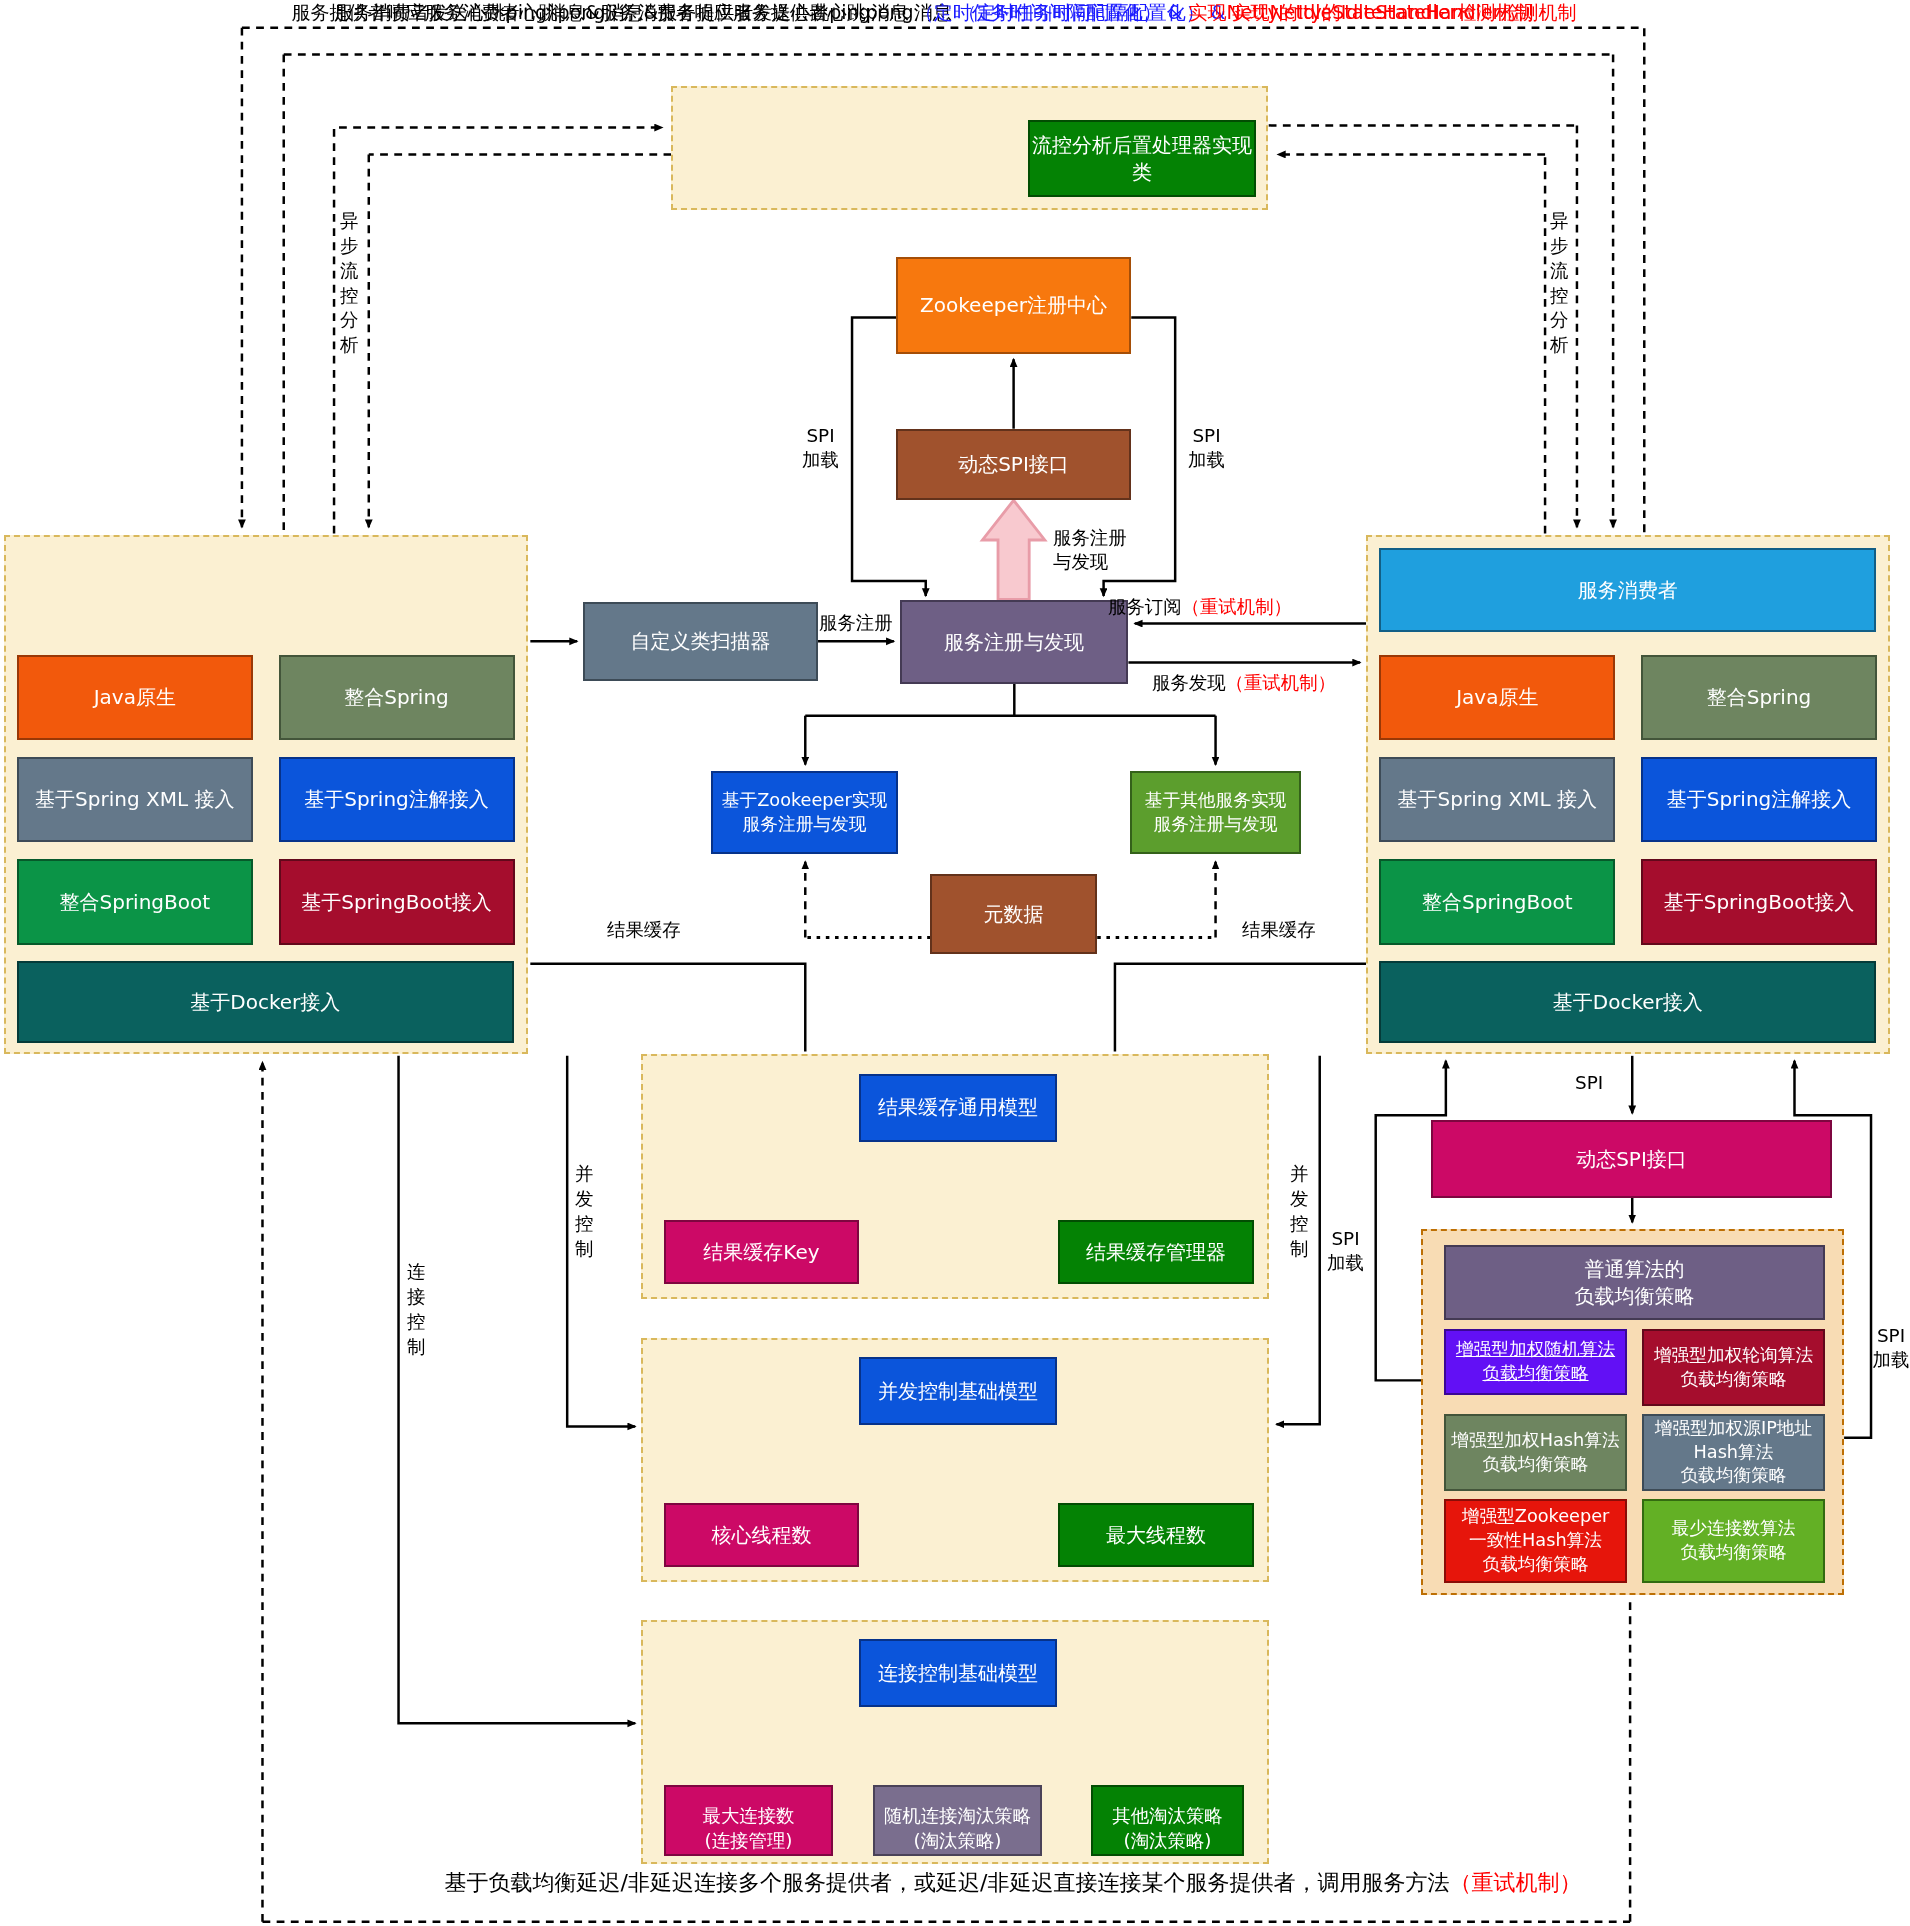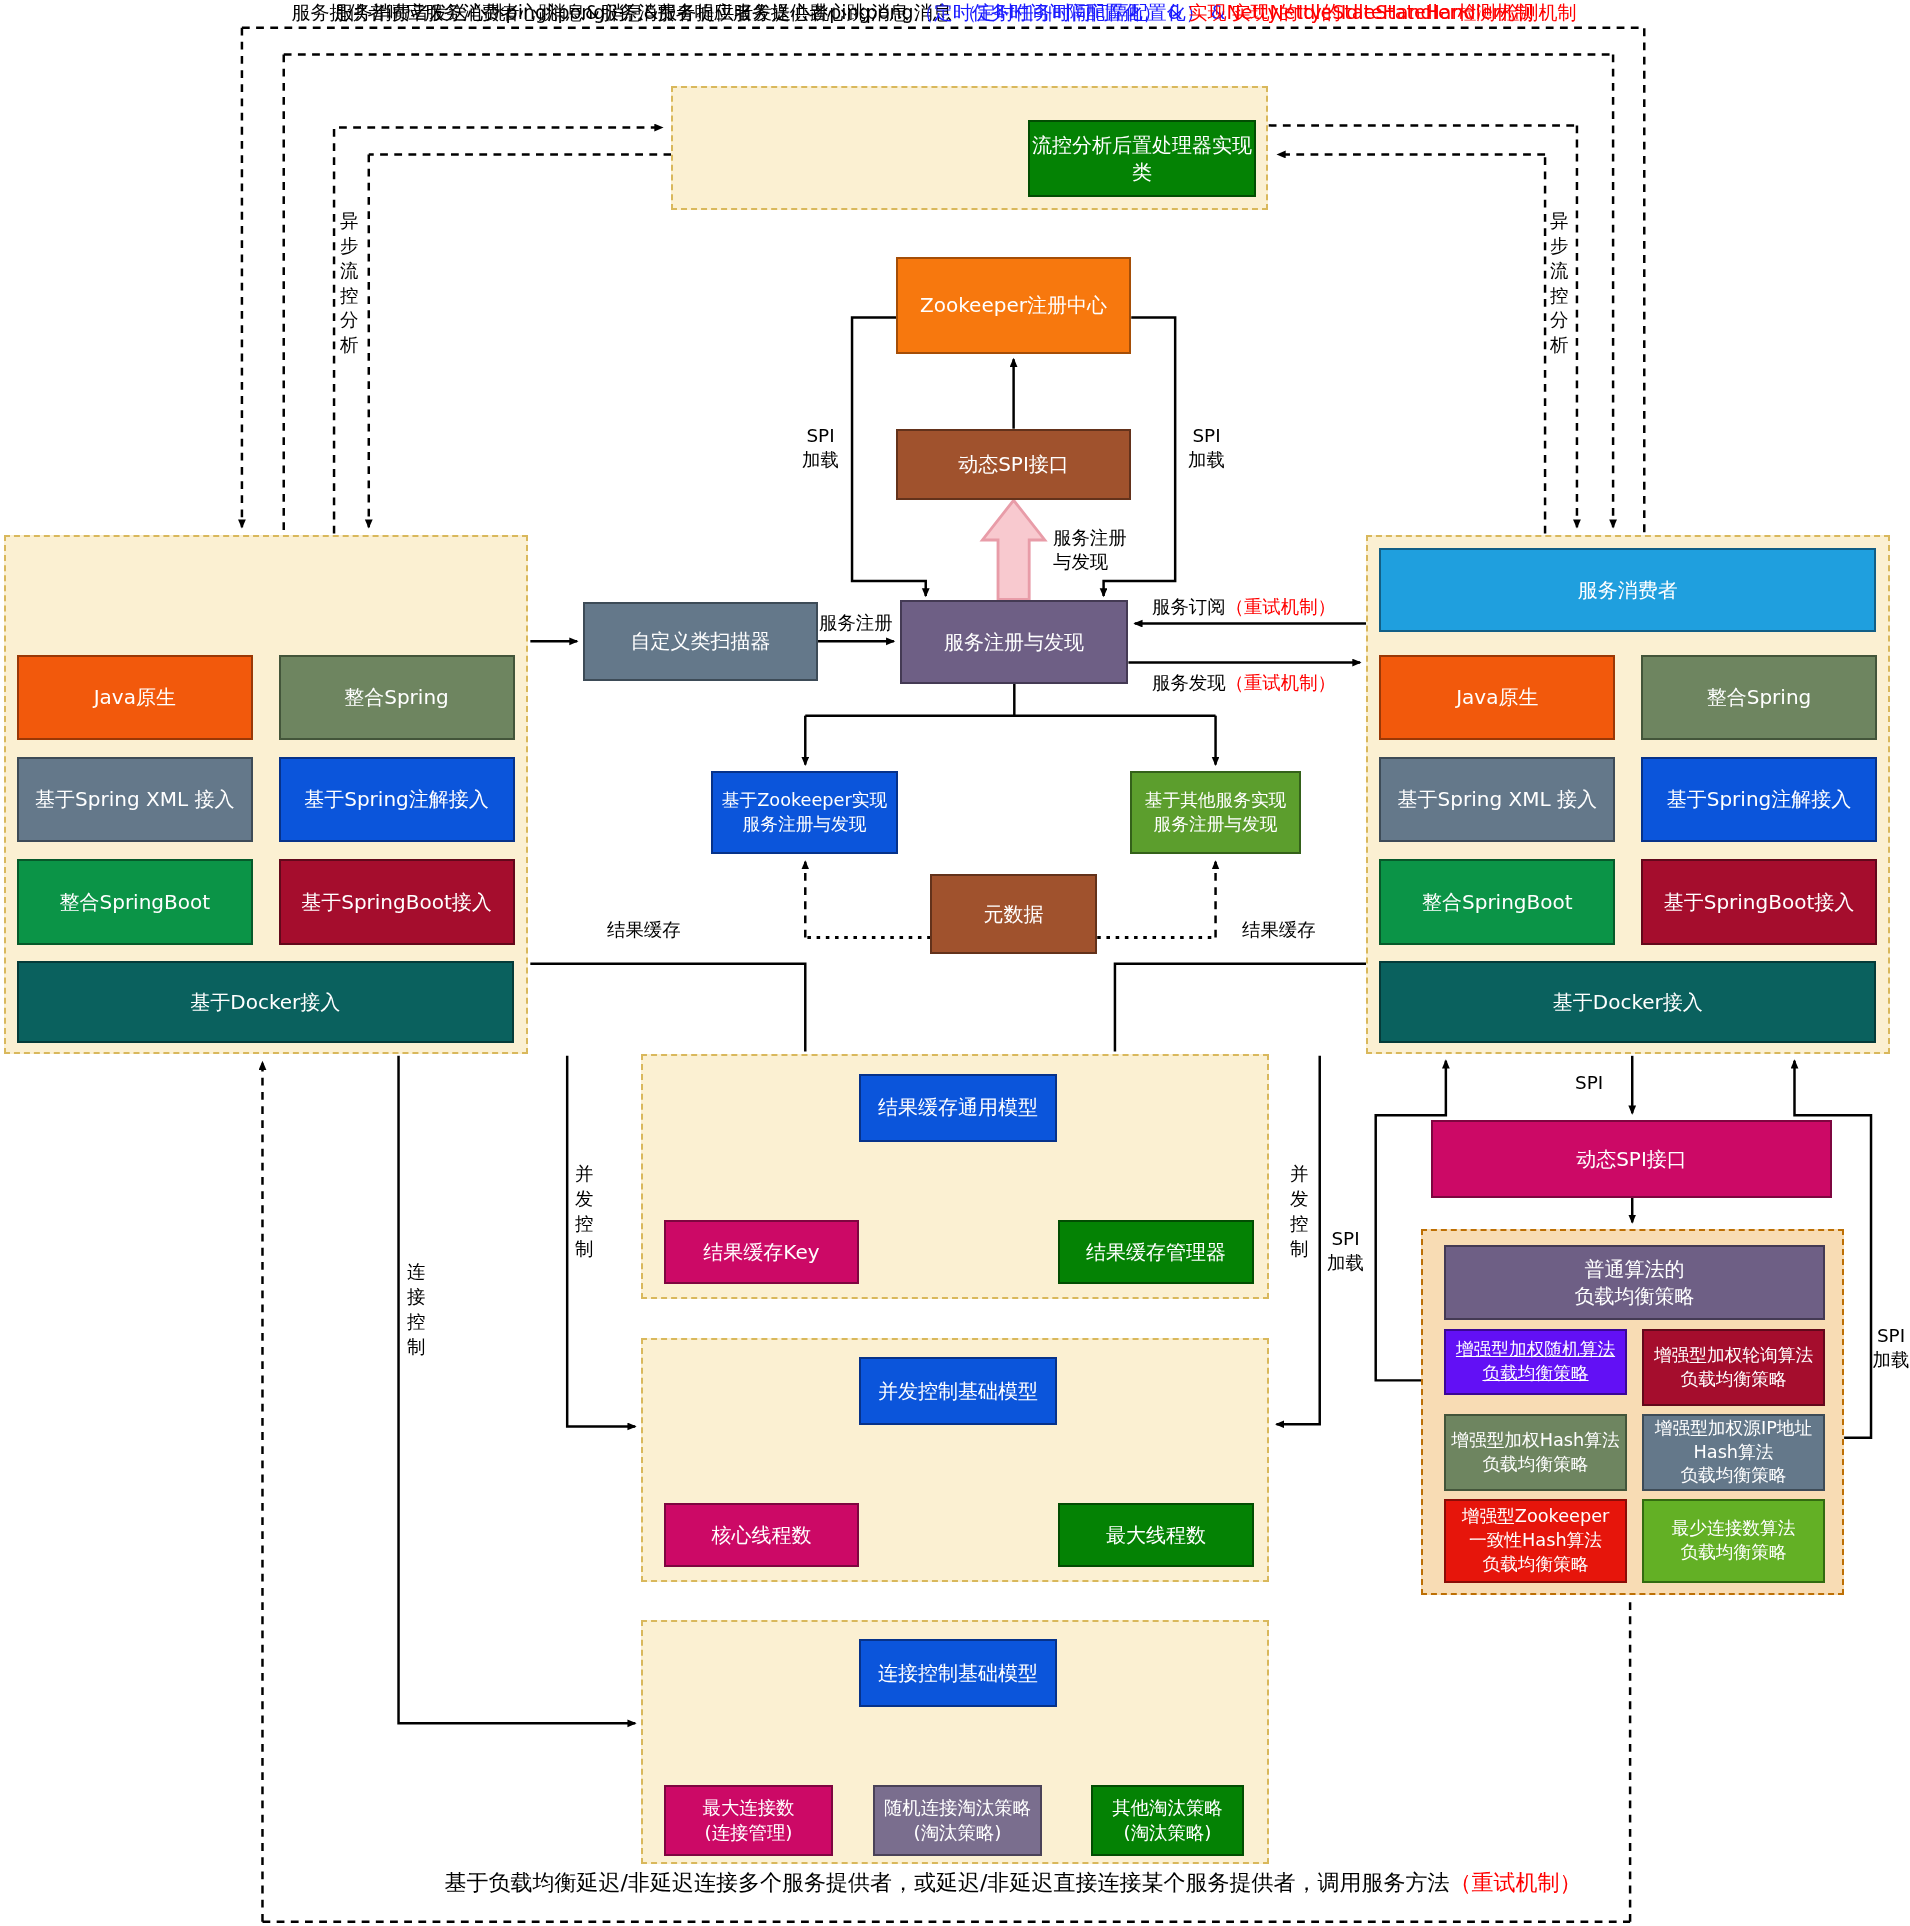--- a/index.html
+++ b/index.html
@@ -11,21 +11,21 @@
        font-size:20px;line-height:1.35;box-sizing:border-box;}
   .panel{position:absolute;background:#FBF0D2;border:2.8px dashed #D9B85C;box-sizing:border-box;}
   .panel-peach{position:absolute;background:#F8DCB4;border:2.8px dashed #BD6F04;box-sizing:border-box;}
   .lbl{position:absolute;color:#000;font-size:18.4px;line-height:1.3;white-space:pre-line;}
   .nowrap{white-space:nowrap;}
   .center{text-align:center;}
   .vlbl{width:21px;word-break:break-all;line-height:1.35;}
   .blue-t{color:#1A1AFF;}
   .red-t{color:#FF0000;}
   .sm{font-size:17.7px;}
-  .md{font-size:18.4px;}
+  .md{font-size:18.4px;align-items:flex-end;}
   
   .c-magenta{background:#CC0966;border-color:#7E0640;}
   .c-green{background:#048204;border-color:#024D02;}
   .c-orange{background:#F2590C;border-color:#9A3806;}
   .c-zkorange{background:#F7780E;border-color:#A54E07;}
   .c-olive{background:#6E8560;border-color:#43553A;}
   .c-slate{background:#64788A;border-color:#3D4B57;}
   .c-blue{background:#0B55DB;border-color:#06328A;}
   .c-sgreen{background:#0B9447;border-color:#065A2A;}
   .c-crimson{background:#A50D2D;border-color:#62081B;}
@@ -226,21 +226,21 @@
 
   <div class="lbl vlbl" style="left:340px;top:209px;">异步流控分析</div>
   <div class="lbl vlbl" style="left:1550px;top:209px;">异步流控分析</div>
   <div class="lbl center" style="left:792px;top:424px;width:57px;">SPI
 加载</div>
   <div class="lbl center" style="left:1178px;top:424px;width:57px;">SPI
 加载</div>
   <div class="lbl" style="left:1053px;top:526px;">服务注册
 与发现</div>
   <div class="lbl" style="left:819px;top:611px;">服务注册</div>
-  <div class="lbl nowrap" style="left:1152px;top:595px;">
+  <div class="lbl nowrap" style="left:1108px;top:595px;">
     <span>服务订阅</span><span class="red-t">（重试机制）</span>
   </div>
   <div class="lbl nowrap" style="left:1152px;top:671px;">
     <span>服务发现</span><span class="red-t">（重试机制）</span>
   </div>
   <div class="lbl" style="left:607px;top:918px;">结果缓存</div>
   <div class="lbl" style="left:1242px;top:918px;">结果缓存</div>
   <div class="lbl vlbl" style="left:575px;top:1162px;">并发控制</div>
   <div class="lbl vlbl" style="left:407px;top:1260px;">连接控制</div>
   <div class="lbl vlbl" style="left:1290px;top:1162px;">并发控制</div>

